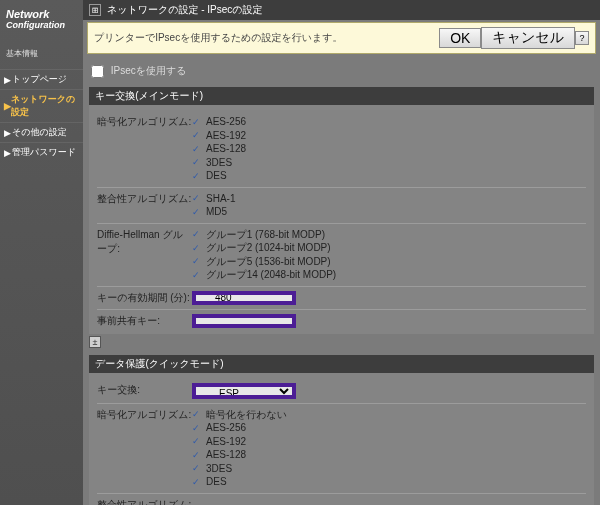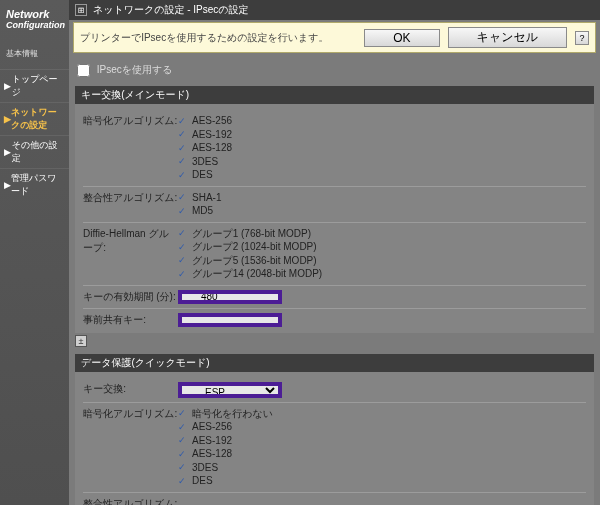--- a/index.html
+++ b/index.html
@@ -1,31 +1,31 @@
 <!DOCTYPE html>
 <html><head>
 <meta charset="utf-8">
 <style>
   * { box-sizing: border-box; margin: 0; padding: 0; }
   html, body { width: 600px; height: 505px; overflow: hidden; font-family: "MS PGothic", "Meiryo", sans-serif; font-size: 10px; background: #7b7b7b; }
   .app { display: flex; width: 100%; height: 100%; }
-  .sidebar { width: 69px; background: linear-gradient(#5a5a5a,#4f4f4f); color: #fff; }
+  .sidebar { width: 83px; background: linear-gradient(#5a5a5a,#4f4f4f); color: #fff; }
   .logo { padding: 8px 6px 4px 6px; }
   .logo-title { font-size: 11px; font-style: italic; font-weight: bold; }
   .logo-sub { font-size: 8px; opacity: .8; margin-top: 18px; }
   .nav { margin-top: 6px; }
   .nav-item { display:flex; align-items:center; padding: 3px 4px; font-size: 9px; cursor: pointer; border-top:1px solid rgba(255,255,255,.08); }
   .nav-item span.dot { width: 8px; display:inline-block; }
   .nav-item.active { color: #f7c24a; font-weight: bold; }
   .main { flex:1; background:#7b7b7b; display:flex; flex-direction:column; }
   .titlebar { background:#3d3d3d; color:#fff; padding:3px 6px; display:flex; align-items:center; gap:6px; }
   .titlebar .ticon { width:12px;height:12px;border:1px solid #999;display:inline-flex;align-items:center;justify-content:center;font-size:8px;}
-  .infostrip { background:#fdf9d9; border:1px solid #b0a96a; margin:2px 4px; padding:4px 6px; display:flex; align-items:center; gap:8px; position:relative; }
+  .infostrip { background:#fdf9d9; border:1px solid #b0a96a; margin:2px 4px; padding:4px 6px; display:flex; align-items:center; gap:0; position:relative; }
   .infostrip .msg { flex:1; color:#444; }
-  .btn { background:linear-gradient(#f7f7f7,#d8d8d8); border:1px solid #8a8a8a; padding:1px 28px; font-size:12px; cursor:pointer; }
+  .btn { background:linear-gradient(#f7f7f7,#d8d8d8); border:1px solid #8a8a8a; padding:1px 10px; font-size:14px; cursor:pointer; }
   .help { width:14px;height:14px;border:1px solid #8a8a8a;background:linear-gradient(#f7f7f7,#d8d8d8);display:inline-flex;align-items:center;justify-content:center;font-size:9px;cursor:pointer;}
   .content { flex:1; overflow:auto; padding:4px 6px 10px 6px; }
   .enable-row { padding:4px 2px 6px 2px; color:#ddd; }
   .enable-row input { vertical-align:middle; margin-right:4px; }
   .section-h { background:#3d3d3d; color:#fff; padding:2px 6px; font-size:10px; margin-top:3px; }
   .panel { background:#848484; padding:6px 8px 2px 8px; }
   .row { display:flex; border-bottom:1px solid #9c9c9c; padding:4px 0; }
   .row:last-child { border-bottom:none; }
   .lbl { width:95px; color:#222; padding-top:0; }
   .vals { flex:1; }

